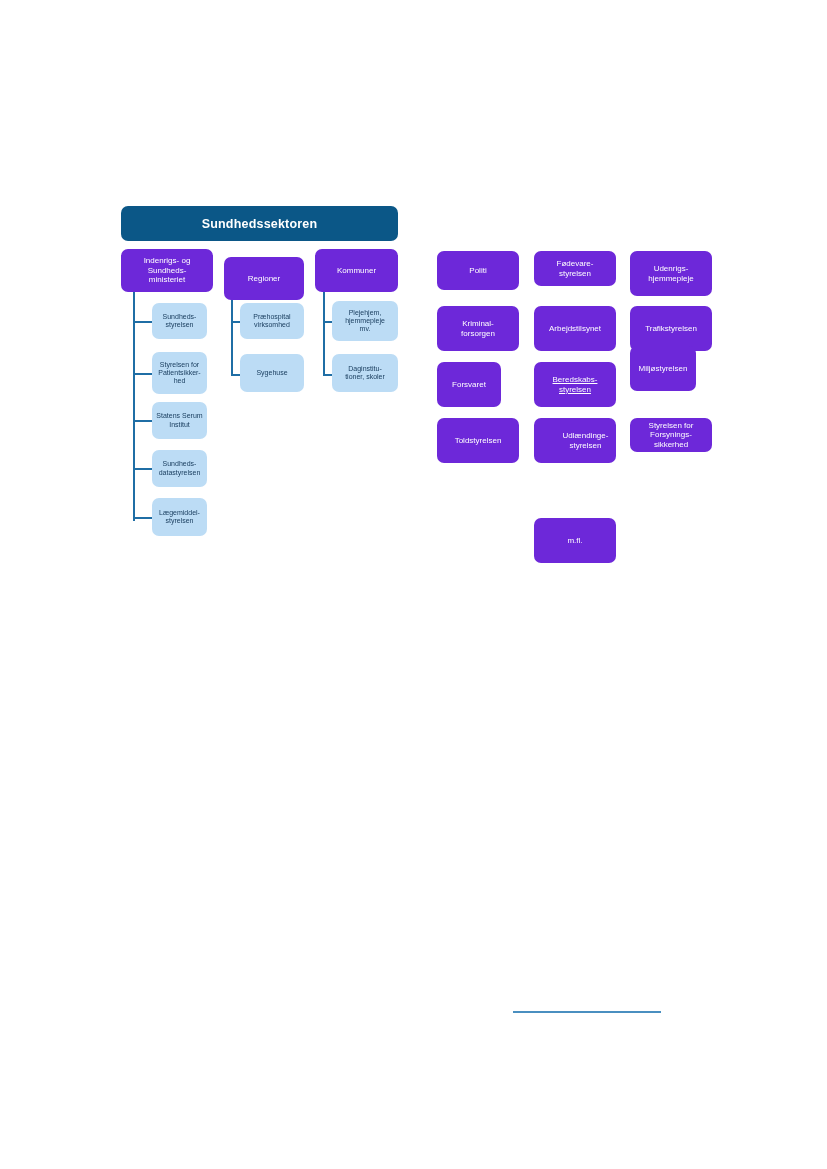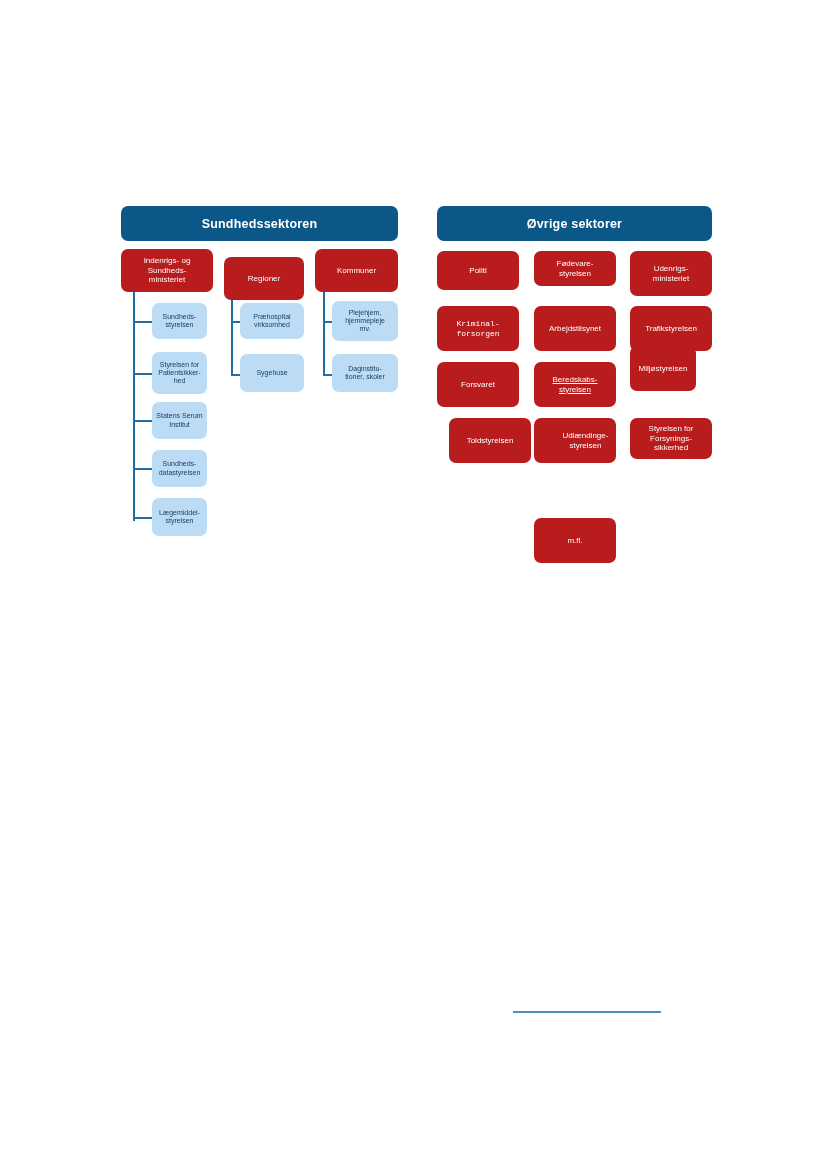--- a/index.html
+++ b/index.html
@@ -31,21 +31,21 @@
     align-items: center;
     justify-content: center;
     text-align: center;
     border-radius: 7px;
     line-height: 1.18;
     padding: 2px 4px;
     white-space: pre-line;
   }
 
   .box.dark {
-    background: #b91c1c;
+    background: #6d28d9;
     color: #ffffff;
   }
 
   .box.light {
     background: #bcdcf5;
     color: #1b3f60;
   }
 
   .section-header {
     position: absolute;
@@ -136,42 +136,41 @@
 
   <div class="box dark t-lvl1" style="left:315px; top:249px; width:83px; height:43px;">Kommuner</div>
 
   <div class="box light t-lvl2" style="left:332px; top:301px; width:66px; height:40px;">Plejehjem,
 hjemmepleje
 mv.</div>
 
   <div class="box light t-lvl2" style="left:332px; top:354px; width:66px; height:38px;">Daginstitu-
 tioner, skoler</div>
 
-  <div class="section-header" style="left:437px; top:206px; width:275px; height:35px;">Øvrige sektorer</div>
 
   <div class="box dark t-tile" style="left:437px; top:251px; width:82px; height:39px;">Politi</div>
   <div class="box dark t-tile" style="left:534px; top:251px; width:82px; height:35px;">Fødevare-
 styrelsen</div>
   <div class="box dark t-tile" style="left:630px; top:251px; width:82px; height:45px;">Udenrigs-
-ministeriet</div>
+hjemmepleje</div>
 
-  <div class="box dark t-tile" style="left:437px; top:306px; width:82px; height:45px;font-family:Liberation Mono, monospace;">Kriminal-
+  <div class="box dark t-tile" style="left:437px; top:306px; width:82px; height:45px;">Kriminal-
 forsorgen</div>
   <div class="box dark t-tile" style="left:534px; top:306px; width:82px; height:45px;">Arbejdstilsynet</div>
   <div class="box dark t-tile" style="left:630px; top:306px; width:82px; height:45px;">Trafikstyrelsen</div>
 
-  <div class="box dark t-tile" style="left:437px; top:362px; width:82px; height:45px;">Forsvaret</div>
+  <div class="box dark t-tile" style="left:437px; top:362px; width:64px; height:45px;">Forsvaret</div>
   <div class="box dark t-tile" style="left:534px; top:362px; width:82px; height:45px;text-decoration:underline;">Beredskabs-
 styrelsen</div>
   <div class="box dark t-tile" style="left:630px; top:346px; width:66px; height:45px;">Miljøstyrelsen</div>
 
-  <div class="box dark t-tile" style="left:437px; top:418px; width:82px; height:45px;margin-left:12px;">Toldstyrelsen</div>
+  <div class="box dark t-tile" style="left:437px; top:418px; width:82px; height:45px;">Toldstyrelsen</div>
   <div class="box dark t-tile" style="left:534px; top:418px; width:82px; height:45px;padding-left:25px;">Udlændinge-
 styrelsen</div>
-  <div class="box dark t-tile" style="left:630px; top:418px; width:82px; height:41px;">Styrelsen for
+  <div class="box dark t-tile" style="left:630px; top:418px; width:82px; height:34px;">Styrelsen for
 Forsynings-
 sikkerhed</div>
 
   <div class="box dark t-tile" style="left:534px; top:474px; width:82px; height:45px;margin-top:44px;">m.fl.</div>
 
   <div class="footer-rule" style="left:513px; top:1011px; width:148px;"></div>
 
 </div>
 
 </body></html>

